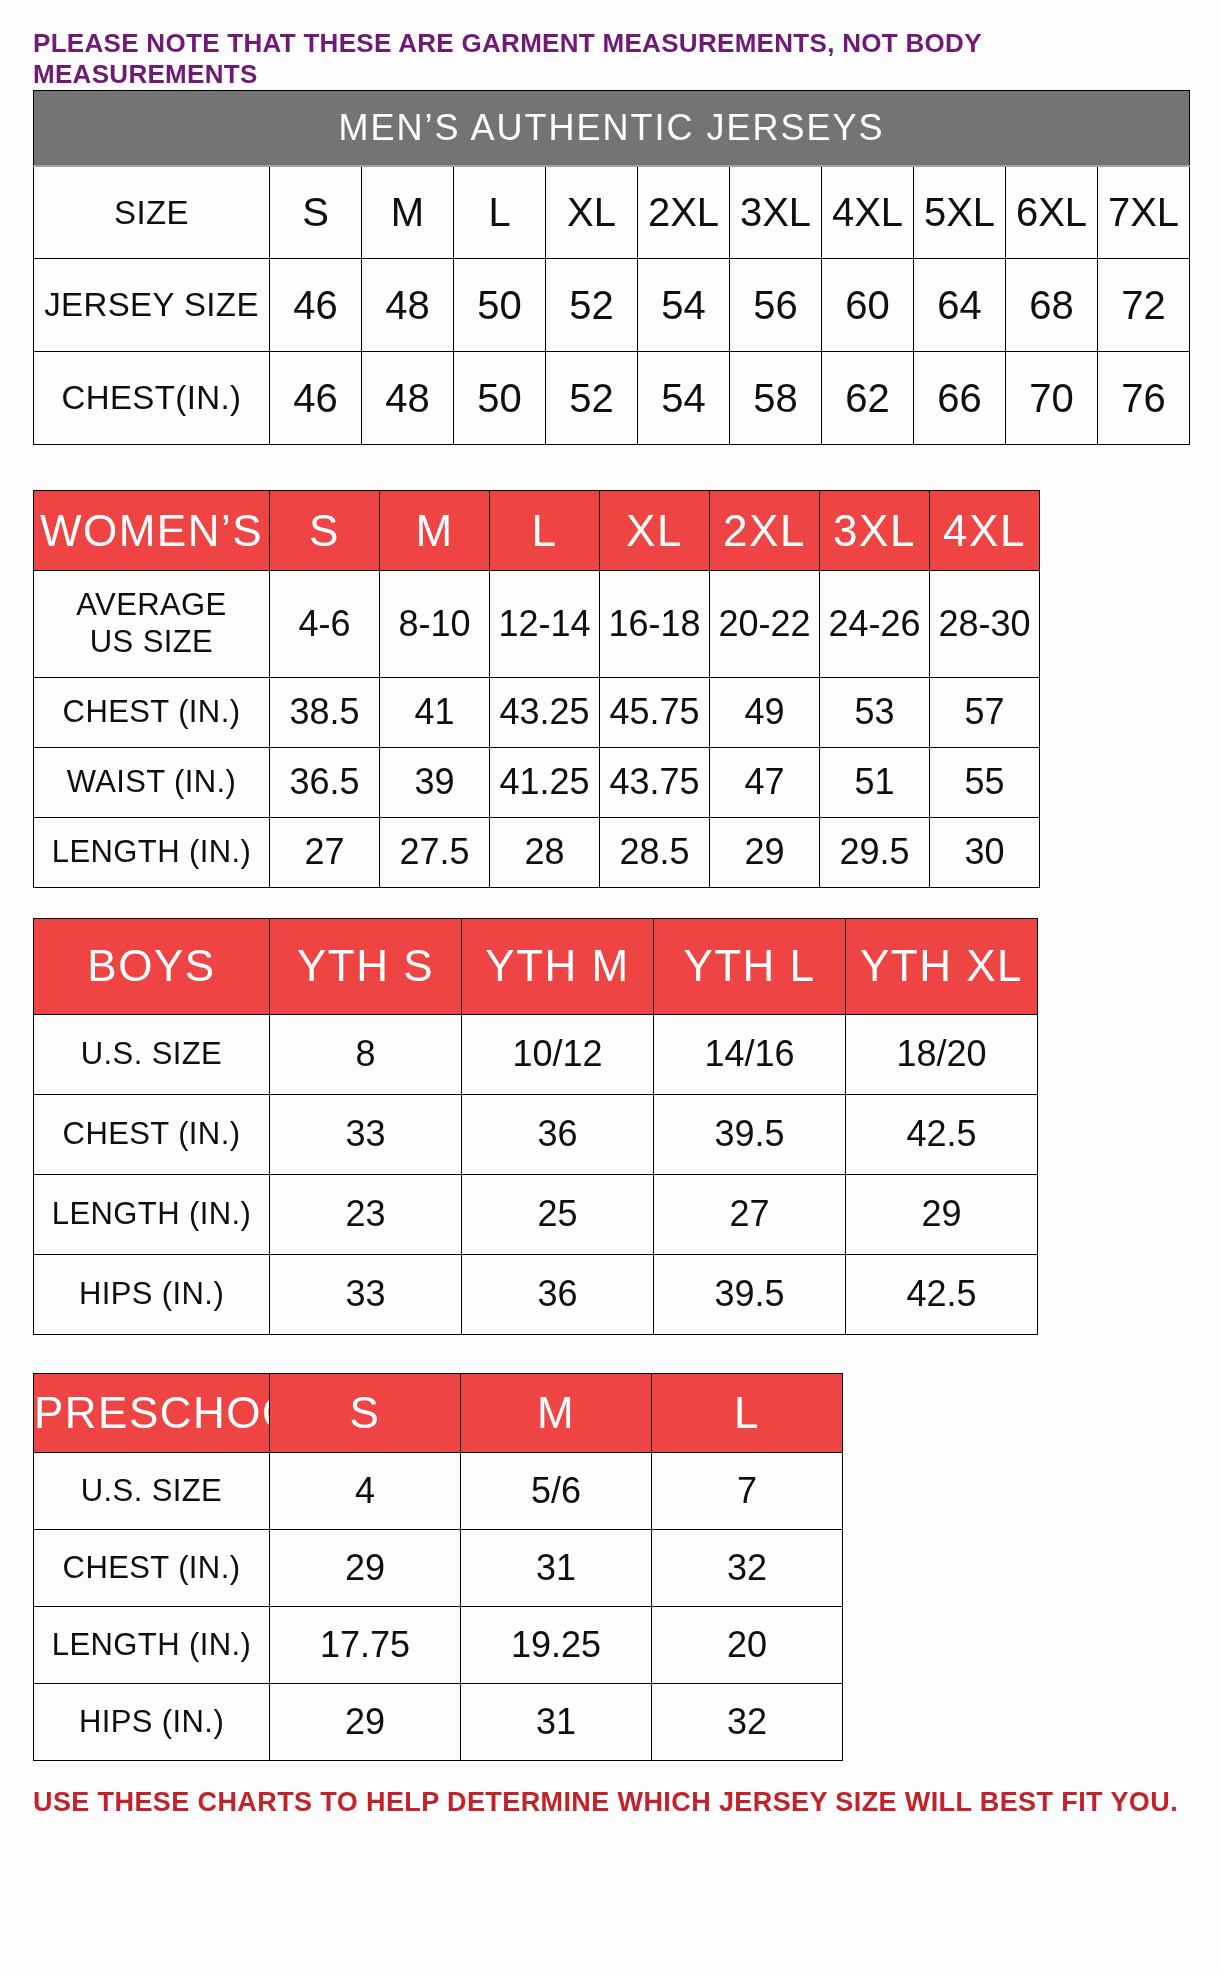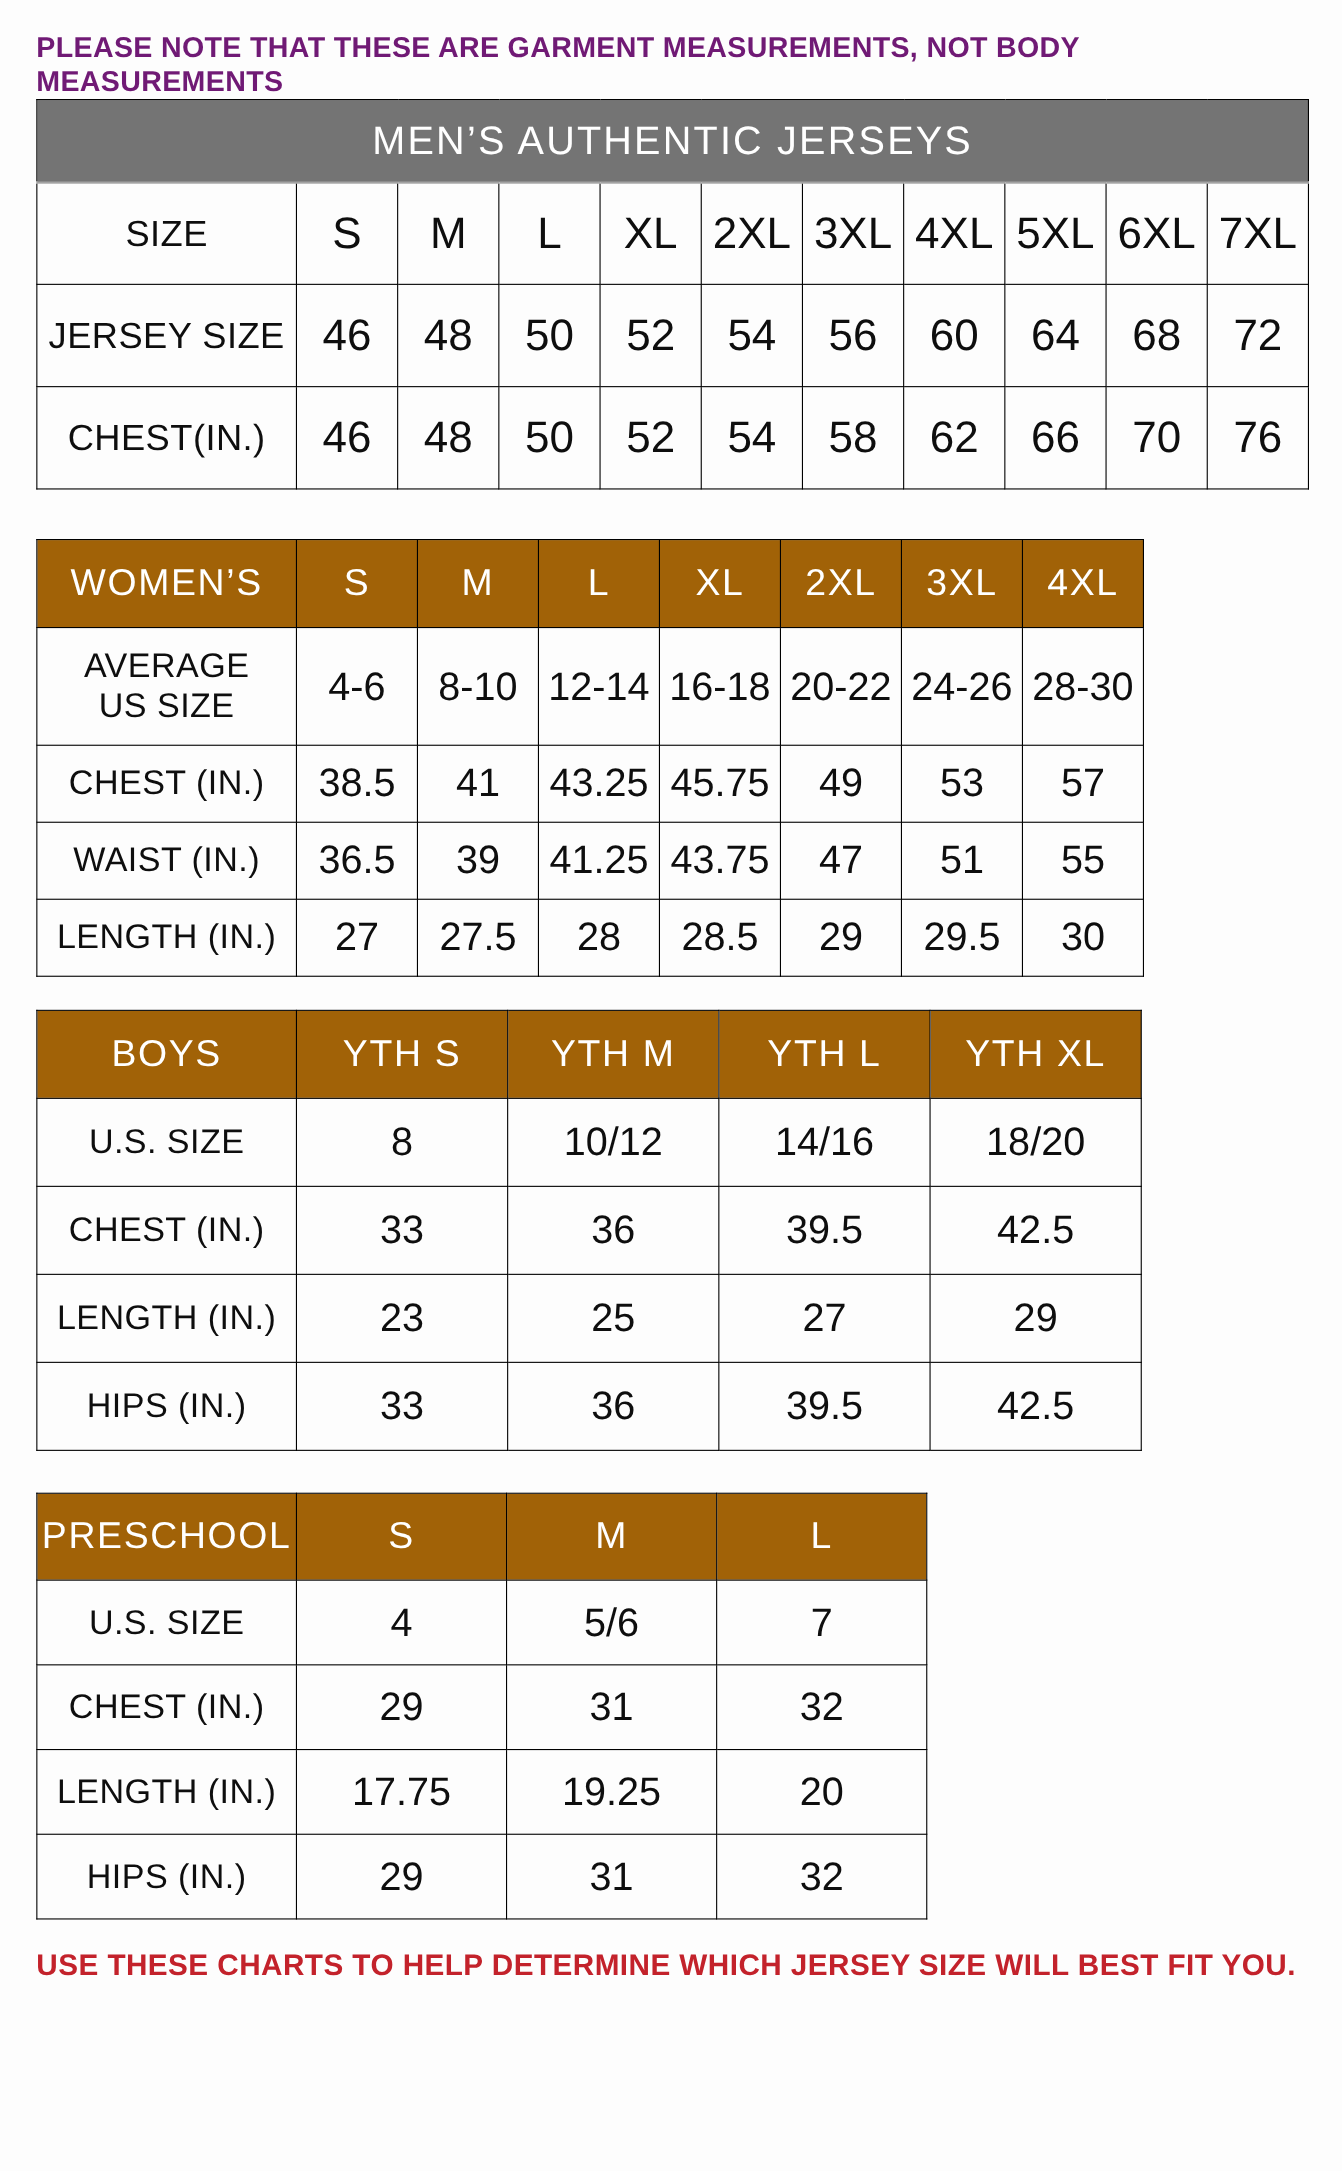--- a/index.html
+++ b/index.html
@@ -13,21 +13,21 @@
 
   .note { margin-top:14px; font-size:26px; font-weight:700; line-height:1.2;
           letter-spacing:.3px; color:#701a75; }
 
   table.tbl { border-collapse:collapse; table-layout:fixed; }
   .tbl td, .tbl th { border:1px solid #000; text-align:center; vertical-align:middle;
                      font-weight:400; overflow:hidden; }
 
   
   .banner-cell { background:#747474; color:#fff; border:0; font-size:36px; letter-spacing:2px; }
-  .hdr { background:#a16207; color:#fff; font-size:34px; letter-spacing:1.5px;
+  .hdr { background:#ef4444; color:#fff; font-size:44px; letter-spacing:1.5px;
          border-bottom:3px solid #000; }
 
   .lbl { font-size:31px; letter-spacing:.4px; }
 
   
   .mens { width:1156px; }
   .mens thead th { height:75px; }
   .mens tbody td { height:93px; font-size:40px; }
   .mens tbody td.lbl { font-size:33px; }
   .mens tbody tr:first-child td { border-top:2px solid #a3a3a3; }
@@ -35,21 +35,21 @@
   
   .womens { width:1006px; margin-top:45px; }
   .womens thead th { height:80px; }
   .womens tbody td { height:70px; font-size:36px; }
   .womens tbody tr.tall td { height:105px; }
   .womens tbody td.lbl { font-size:31px; }
   .womens tbody tr.tall td.lbl { padding:16px 32px; line-height:1.18; }
 
   
   .boys { width:1004px; margin-top:30px; }
-  .boys thead th { height:80px; }
+  .boys thead th { height:96px; }
   .boys tbody td { height:80px; font-size:36px; }
   .boys tbody td.lbl { font-size:31px; }
 
   
   .preschool { width:809px; margin-top:38px; }
   .preschool thead th { height:79px; }
   .preschool tbody td { height:77px; font-size:36px; }
   .preschool tbody td.lbl { font-size:31px; }
 
   .footer { margin-top:26px; font-size:27px; font-weight:700; letter-spacing:.4px;

